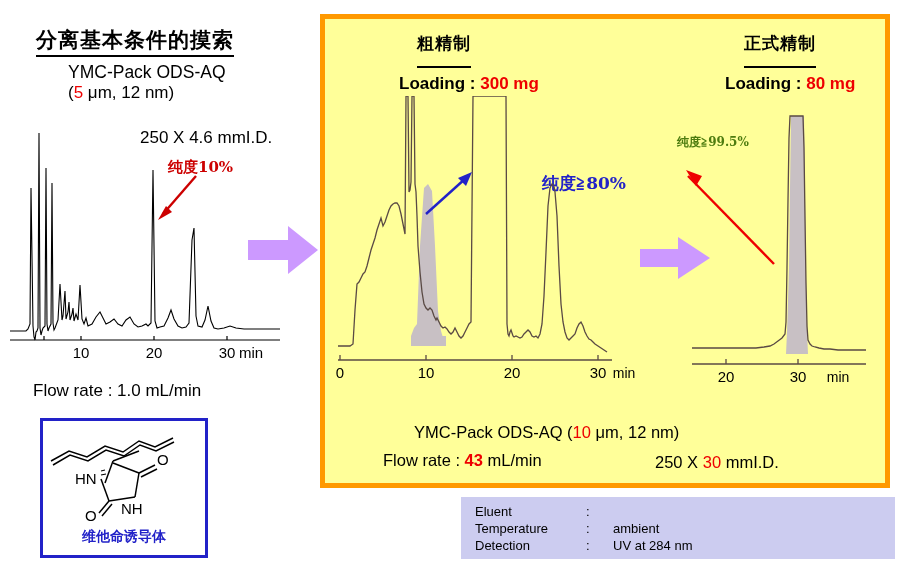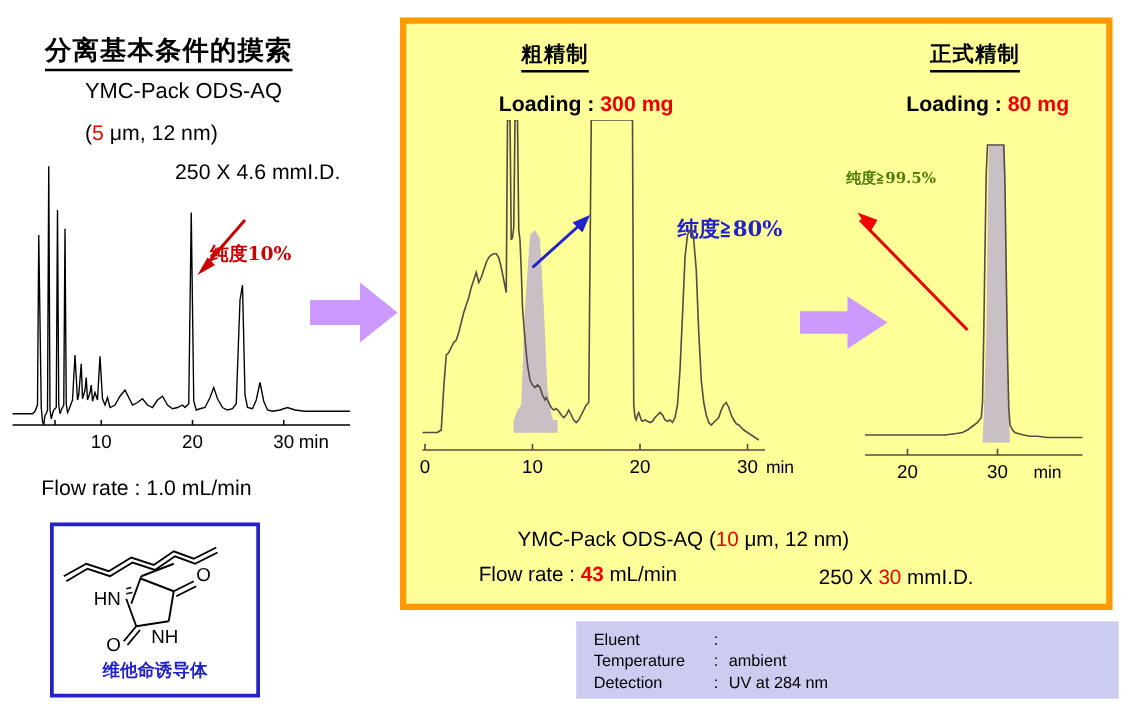--- a/index.html
+++ b/index.html
@@ -27,38 +27,37 @@
     border-bottom: 2px solid #000;
     padding-bottom: 1px;
     white-space: nowrap;
   }
   #left-column-name {
     left: 68px; top: 62px;
     font-size: 17.5px;
     white-space: nowrap;
   }
   #left-particle {
-    left: 68px; top: 97px;
+    left: 68px; top: 83px;
     font-size: 17px;
     white-space: nowrap;
   }
   #left-dimension {
     left: 140px; top: 128px;
     font-size: 17px;
     white-space: nowrap;
     text-align: right;
   }
   #left-purity-label {
     left: 168px; top: 158px;
     font-family: "DejaVu Serif", serif;
     font-size: 15px;
     font-weight: bold;
     color: #cc0000;
     white-space: nowrap;
-    margin-top: 36px;
   }
   #left-flowrate {
     left: 33px; top: 381px;
     font-size: 17px;
     white-space: nowrap;
   }
   #left-chromatogram { left: 8px; top: 88px; }
 
   
   #structure-box {
@@ -90,21 +89,21 @@
     border: 5px solid #ff9900;
     box-sizing: border-box;
   }
 
   .panel-title {
     font-family: "DejaVu Serif", serif;
     font-size: 17px;
     font-weight: bold;
     letter-spacing: 1px;
     border-bottom: 2px solid #000;
-    padding-bottom: 1px;
+    padding-bottom: 11px;
     white-space: nowrap;
   }
   .loading-line {
     font-size: 17px;
     white-space: nowrap;
     text-align: center;
   }
   .red { color: #ee0000; }
   .bold-red { color: #ee0000; font-weight: bold; }
 
@@ -157,20 +156,21 @@
     width: 434px; height: 62px;
     background: #ccccf0;
     box-sizing: border-box;
     padding: 6px 0 0 14px;
   }
   .cond-row {
     display: flex;
     font-size: 13px;
     line-height: 17px;
     white-space: nowrap;
+    gap: 15px;
   }
   .cond-key { width: 96px; }
   .cond-sep { width: 12px; }
 </style>
 </head>
 <body>
 
 <div class="abs" id="left-title">分离基本条件的摸索</div>
 
 <div class="abs" id="left-column-name">YMC-Pack ODS-AQ</div>

